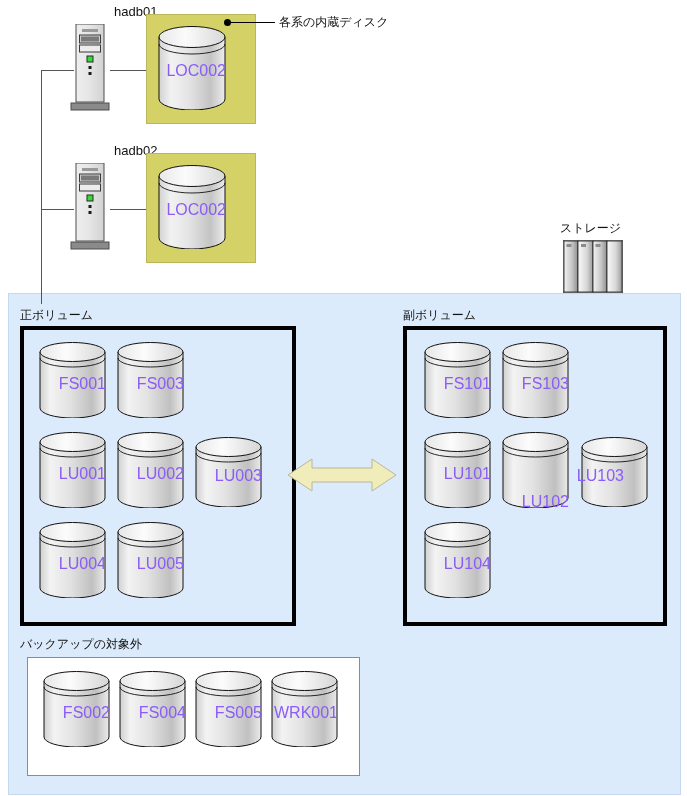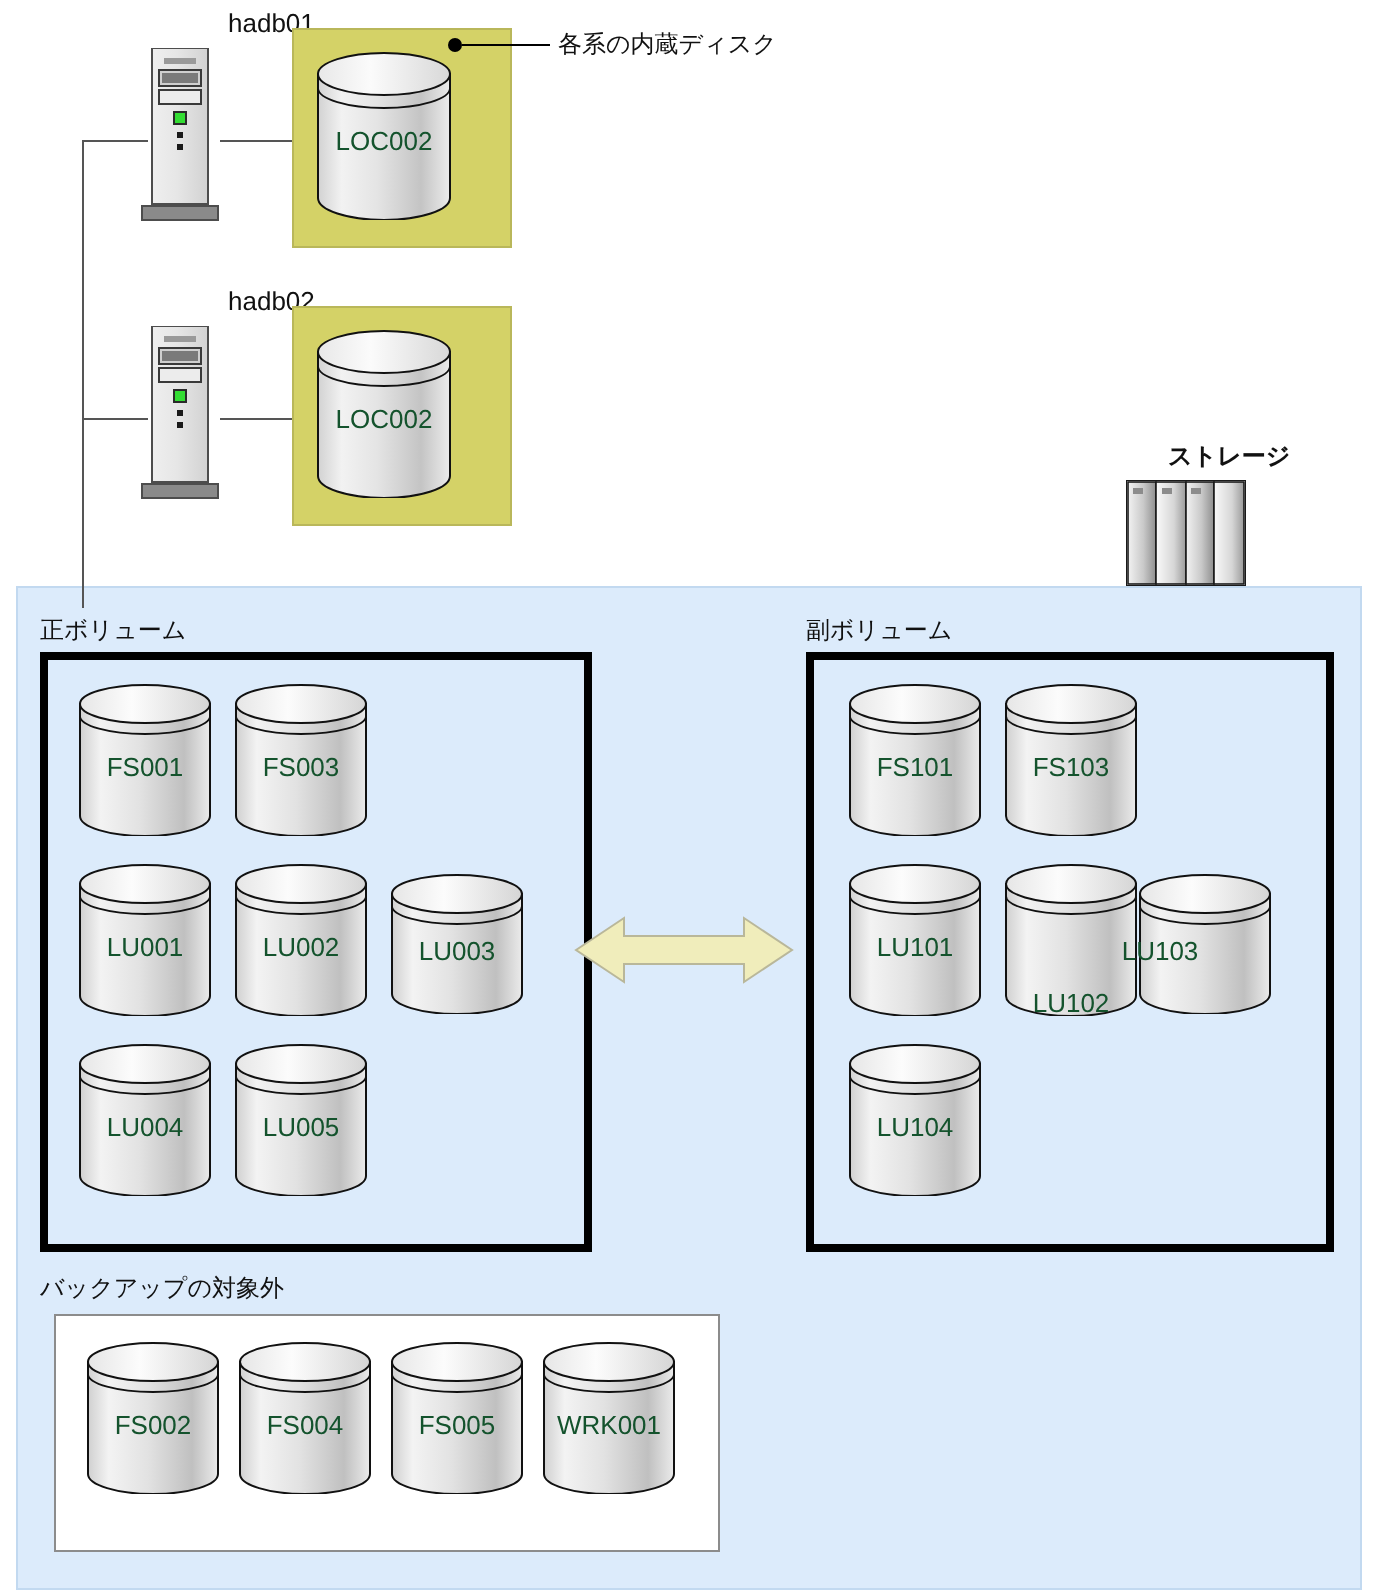--- a/index.html
+++ b/index.html
@@ -63,24 +63,24 @@
 
   
   .cyl {
     position: absolute;
   }
   .cyl svg { display: block; }
   .cyl .cyl-text {
     position: absolute;
     left: 0;
     width: 100%;
-    text-align: center;
-    font-size: 13px;
+    text-align: right;
+    font-size: 16px;
     line-height: 13px;
-    color: #14532d;
+    color: #8b5cf6;
     white-space: nowrap;
     pointer-events: none;
   }
 
   
   .tower { position: absolute; }
   .tower svg { display: block; }
 
   
   .rack { position: absolute; }
@@ -206,21 +206,21 @@
 
   <div class="cyl" style="left:158px; top:165px; width:68px; height:84px;">
     <svg width="68" height="84" viewBox="0 0 68 84">
       <path d="M1,11 L1,73 A33,11 0 0,0 67,73 L67,11 Z" fill="url(#cylGradA)" stroke="#111111" stroke-width="1"></path>
       <ellipse cx="34" cy="11" rx="33" ry="10.5" fill="url(#capGradA)" stroke="#111111" stroke-width="1"></ellipse>
       <path d="M1,18 A33,10 0 0,0 67,18" fill="none" stroke="#111111" stroke-width="0.9"></path>
     </svg>
     <div class="cyl-text" style="top:38px;">LOC002</div>
   </div>
 
-  <div class="abs label-jp" style="left:584px; top:221px;font-weight:bold;">ストレージ</div>
+  <div class="abs label-jp" style="left:560px; top:221px;">ストレージ</div>
 
   <div class="rack" style="left:563px; top:240px;">
     <svg width="60" height="53" viewBox="0 0 60 53">
       <defs>
         <linearGradient id="rk1" x1="0" y1="0" x2="1" y2="0">
           <stop offset="0%" stop-color="#f2f2f2"></stop>
           <stop offset="55%" stop-color="#c9c9c9"></stop>
           <stop offset="100%" stop-color="#8f8f8f"></stop>
         </linearGradient>
         <linearGradient id="rk2" x1="0" y1="0" x2="1" y2="0">
@@ -362,21 +362,21 @@
 
   <div class="cyl" style="left:502px; top:432px; width:67px; height:76px;">
     <svg width="67" height="76" viewBox="0 0 67 76">
       <path d="M1,10 L1,66 A32.5,10 0 0,0 66,66 L66,10 Z" fill="url(#cylGradB)" stroke="#111111" stroke-width="1"></path>
       <ellipse cx="33.5" cy="10" rx="32.5" ry="9.5" fill="url(#capGradB)" stroke="#111111" stroke-width="1"></ellipse>
       <path d="M1,16 A32.5,9 0 0,0 66,16" fill="none" stroke="#111111" stroke-width="0.9"></path>
     </svg>
     <div class="cyl-text" style="top:35px;margin-top:28px;">LU102</div>
   </div>
 
-  <div class="cyl" style="left:548px; top:437px; width:43px; height:70px;padding-left:21px;">
+  <div class="cyl" style="left:560px; top:437px; width:43px; height:70px;padding-left:21px;">
     <svg width="67" height="70" viewBox="0 0 67 70">
       <path d="M1,10 L1,60 A32.5,10 0 0,0 66,60 L66,10 Z" fill="url(#cylGradB)" stroke="#111111" stroke-width="1"></path>
       <ellipse cx="33.5" cy="10" rx="32.5" ry="9.5" fill="url(#capGradB)" stroke="#111111" stroke-width="1"></ellipse>
       <path d="M1,16 A32.5,9 0 0,0 66,16" fill="none" stroke="#111111" stroke-width="0.9"></path>
     </svg>
     <div class="cyl-text" style="top:32px;">LU103</div>
   </div>
 
   <div class="cyl" style="left:424px; top:522px; width:67px; height:76px;">
     <svg width="67" height="76" viewBox="0 0 67 76">

